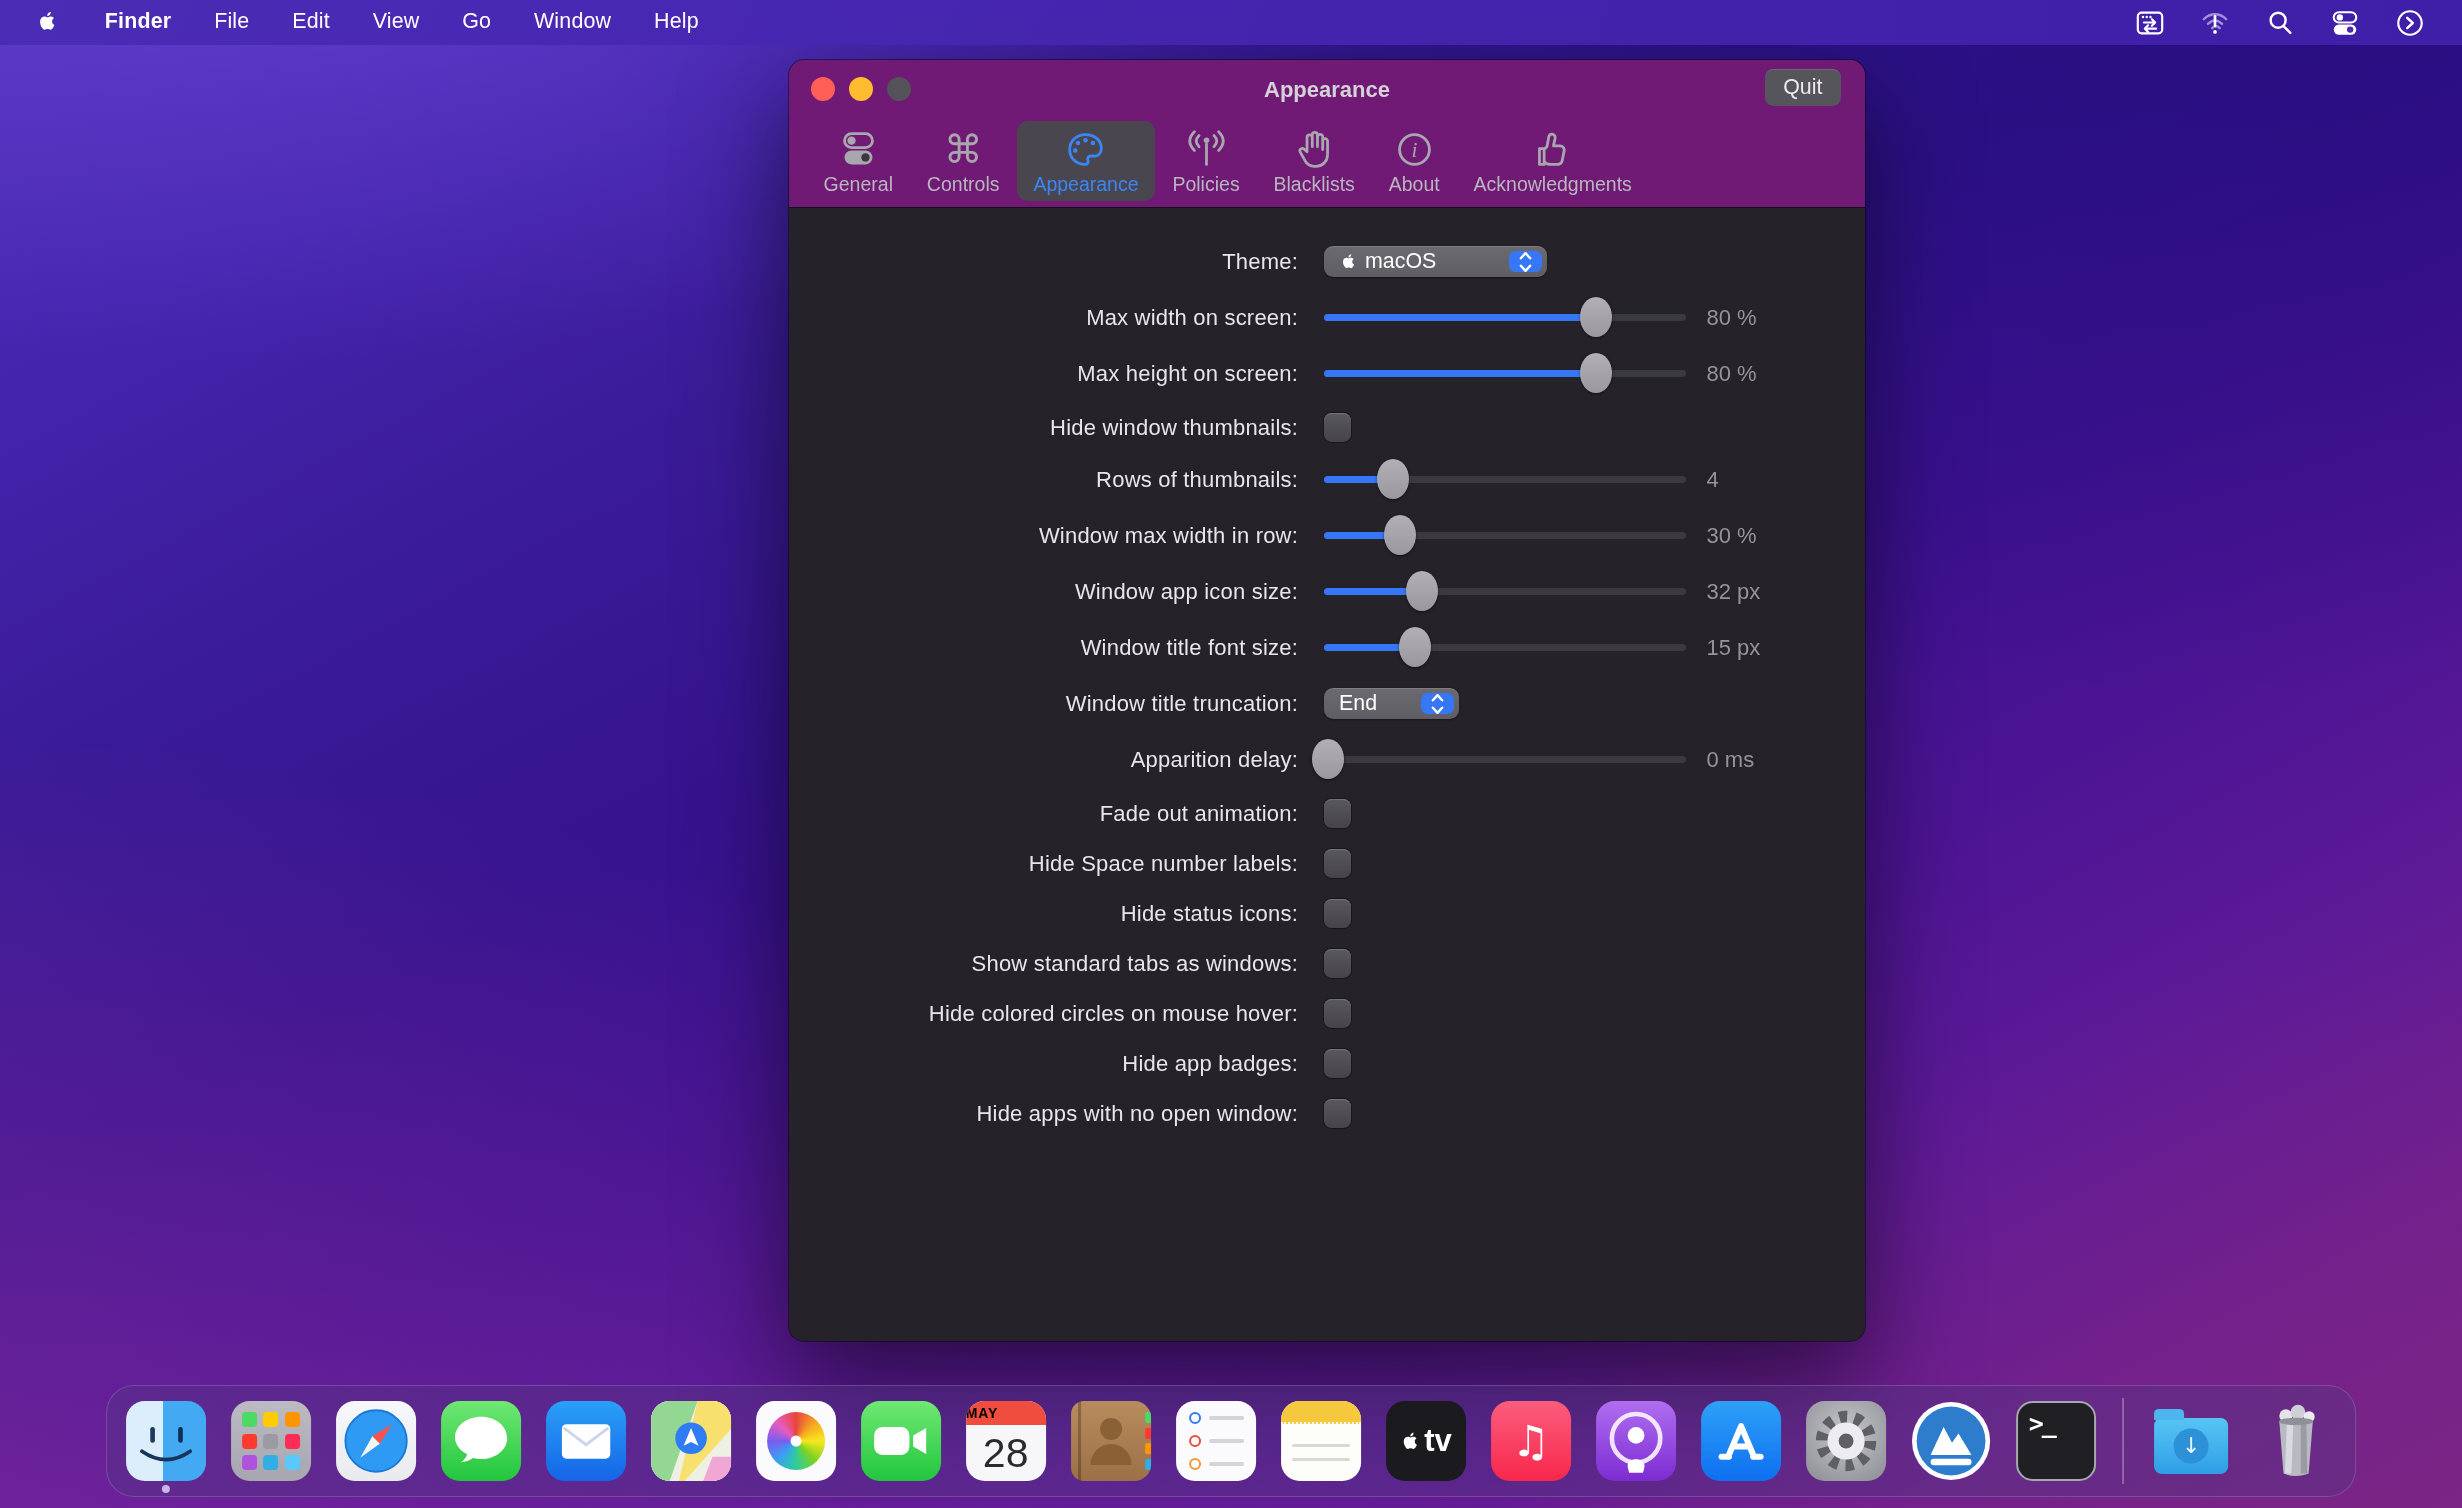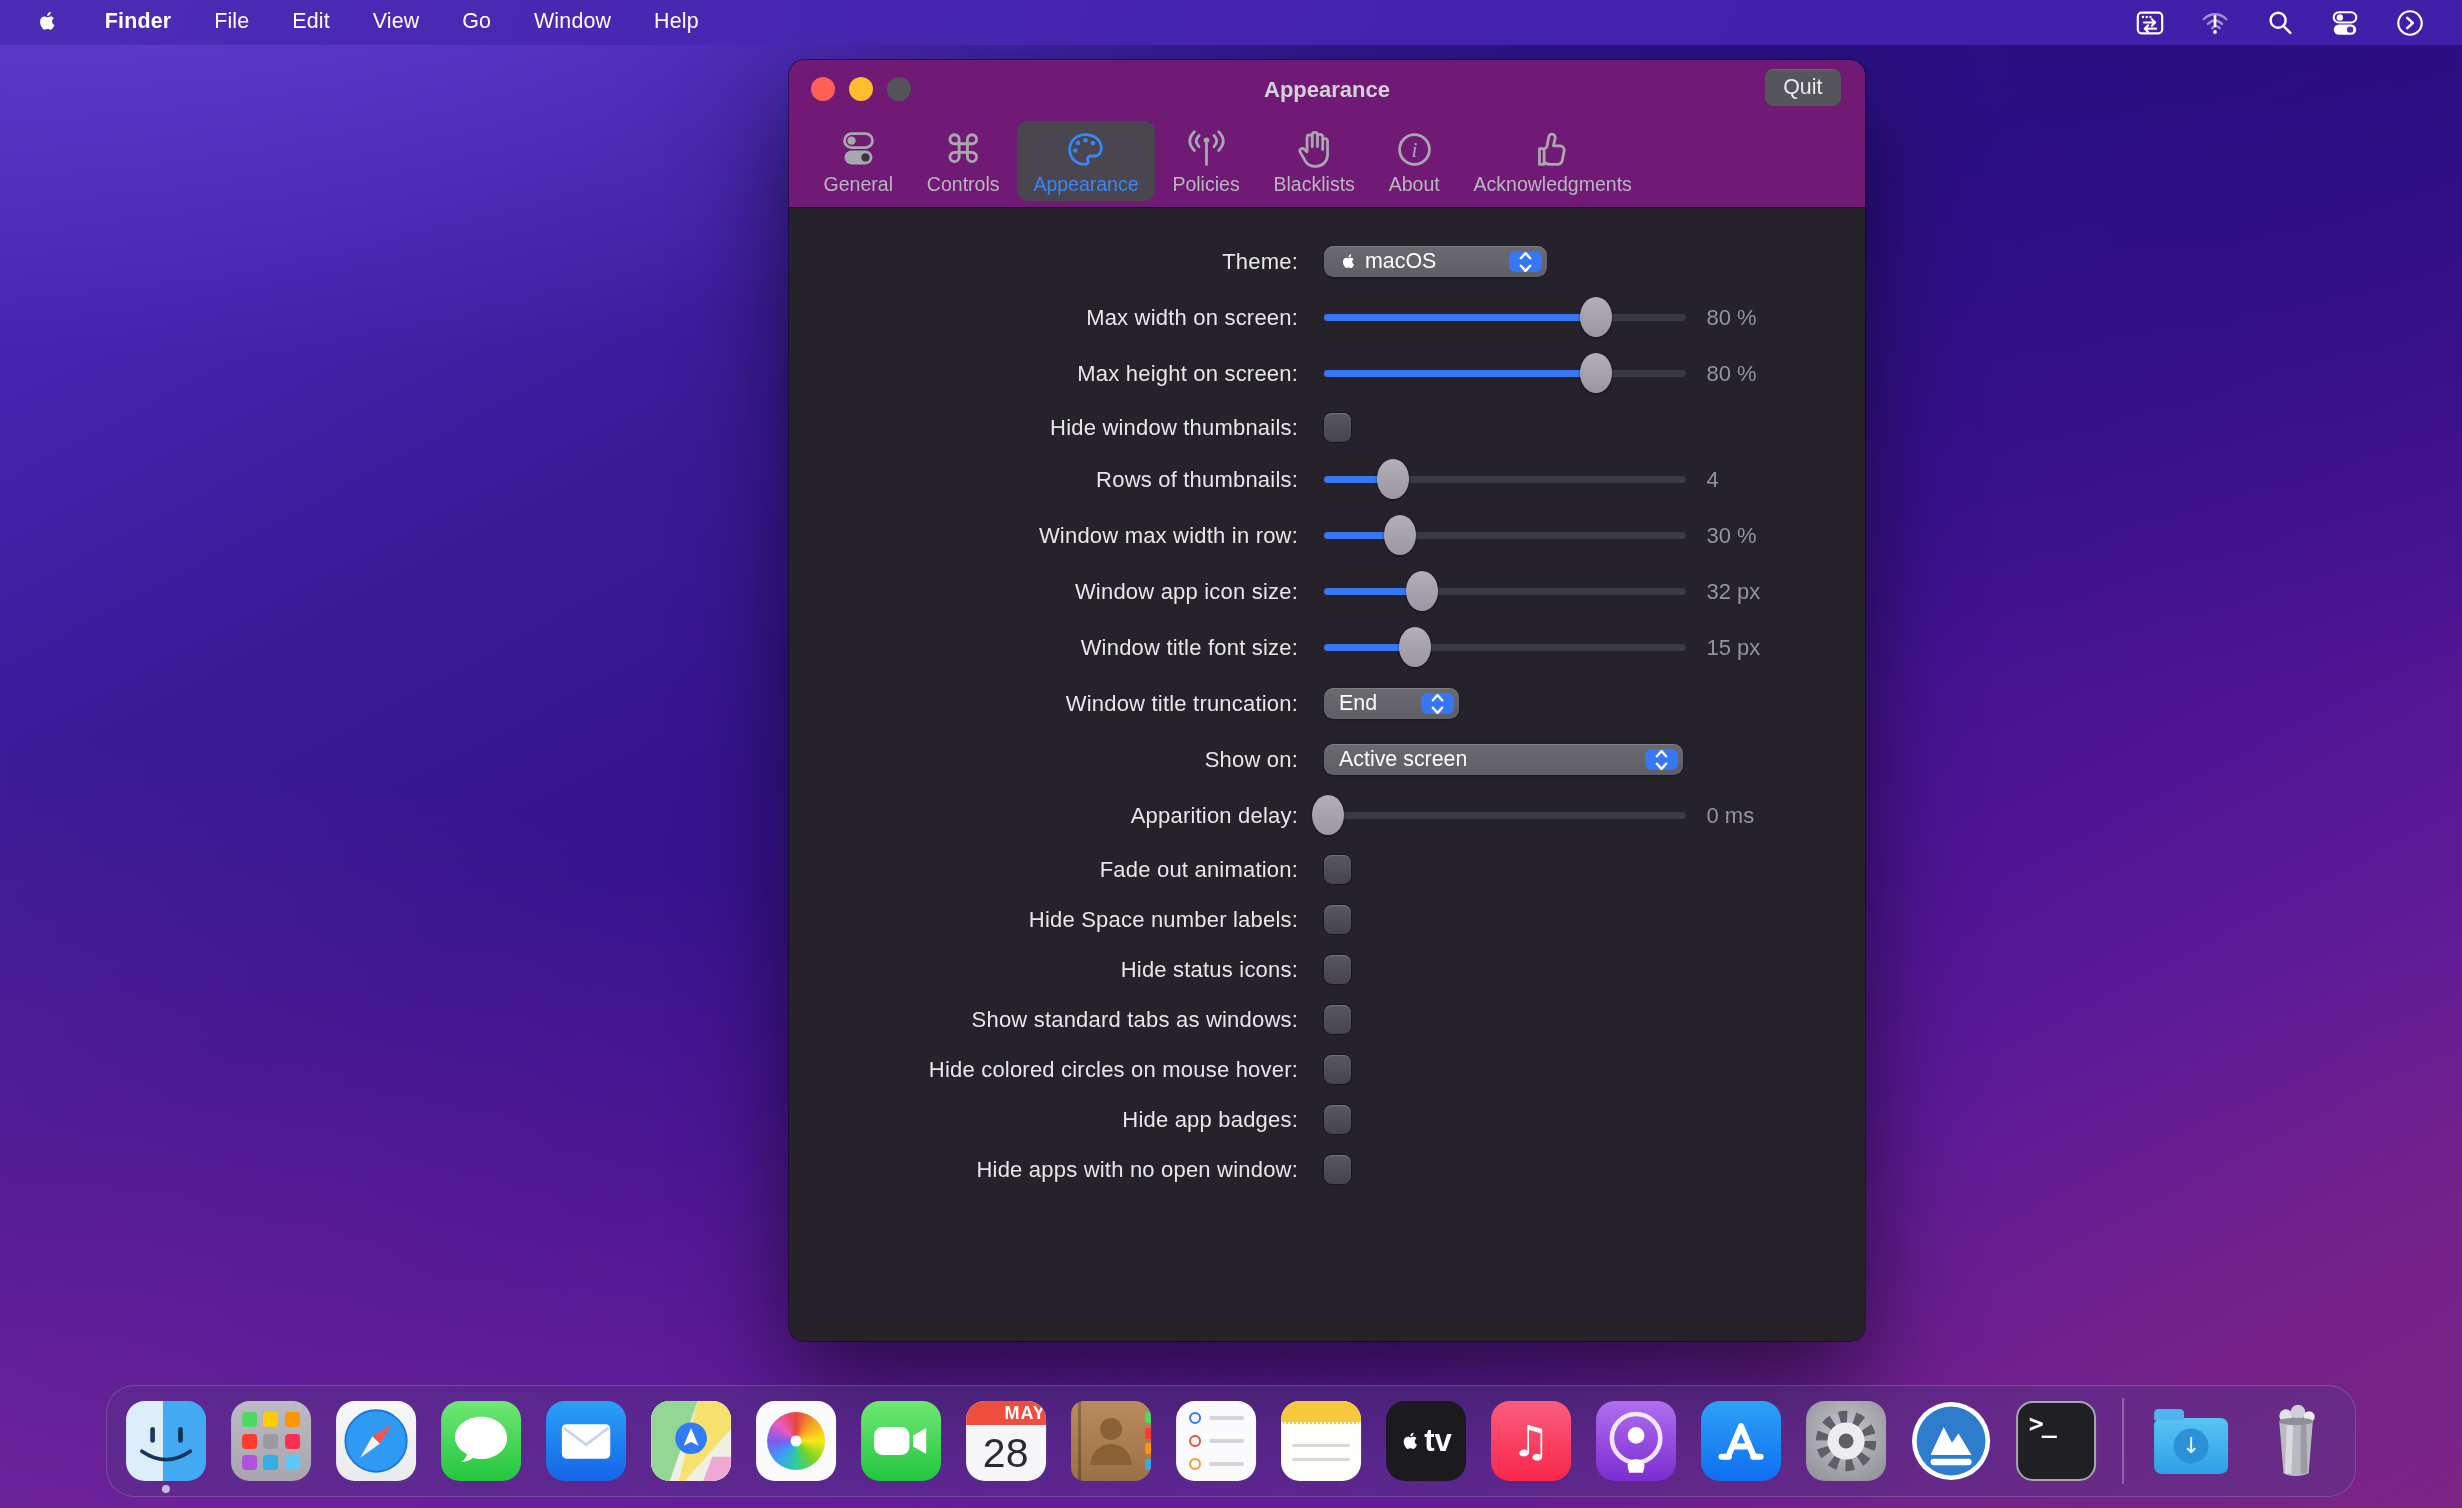--- a/index.html
+++ b/index.html
@@ -87,21 +87,21 @@
   .di-messages { background:linear-gradient(#6fe873,#22c63e); }
   .di-mail { background:linear-gradient(#2aa0f7,#1565e8); }
   .di-maps { background:#eef0e4; }
   .di-photos { background:#fbfbfd; display:flex; align-items:center; justify-content:center; }
   .photos-flower { width:58px; height:58px; border-radius:50%;
     background:conic-gradient(#e8453c,#f5a623,#f8e71c,#7ed321,#2ecc9a,#39a0f4,#7a5cf0,#e85cc0,#e8453c); position:relative; }
   .photos-flower::after { content:""; position:absolute; left:50%; top:50%; width:11px; height:11px; border-radius:50%;
     background:#fff; transform:translate(-50%,-50%); }
   .di-facetime { background:linear-gradient(#6fe873,#22c63e); }
   .di-calendar { background:#f7f7f9; display:flex; flex-direction:column; }
-  .cal-top { height:24px; background:#ef4e3e; color:#ffffff; font-size:18px; font-weight:bold; text-align:right; line-height:24px; letter-spacing:0.9px; }
+  .cal-top { height:24px; background:#ef4e3e; color:#000000; font-size:14px; font-weight:bold; text-align:left; line-height:24px; letter-spacing:0.9px; }
   .cal-day { flex:1; display:flex; align-items:center; justify-content:center; font-size:41px; font-weight:300; color:#2b2b2e; }
   .di-contacts { background:linear-gradient(#b98c5e,#9c7046); border-radius:13px 16.7px 16.7px 13px; }
   .di-contacts::before { content:""; position:absolute; left:7.4px; top:0; bottom:0; width:2.8px; background:rgba(0,0,0,.25); }
   .ct-head { position:absolute; left:50%; top:16.7px; transform:translateX(-50%); width:22px; height:22px; border-radius:50%; background:#8a6134; }
   .ct-body { position:absolute; left:50%; top:43px; transform:translateX(-50%); width:41px; height:20.5px; border-radius:20.5px 20.5px 0 0; background:#8a6134; }
   .ct-tabs { position:absolute; right:0; top:11px; bottom:11px; width:5.6px; display:flex; flex-direction:column; justify-content:space-between; }
   .ct-tabs span { height:11px; width:5.6px; border-radius:1.9px 0 0 1.9px; }
   .di-reminders { background:#fbfbfd; display:flex; flex-direction:column; justify-content:center; gap:11px; padding-left:13px; }
   .rem-row { display:flex; align-items:center; gap:8.4px; }
   .rem-dot { width:12px; height:12px; border-radius:50%; border:2.8px solid; }
@@ -373,33 +373,20 @@
         <span>End</span>
         <span class="dd-stepper">
               <svg width="15" height="26" viewBox="0 0 16 28">
                 <path d="M3 10 8 4.5 13 10M3 18 8 23.5 13 18" fill="none" stroke="#fff" stroke-width="2.6" stroke-linecap="round" stroke-linejoin="round"></path>
               </svg>
             </span>
       </span>
         </span>
     </div>
 
-    <div class="row">
-      <span class="row-label">Show on:</span>
-      <span class="row-control">
-          <span class="dropdown" style="width:359px">
-        <span>Active screen</span>
-        <span class="dd-stepper">
-              <svg width="15" height="26" viewBox="0 0 16 28">
-                <path d="M3 10 8 4.5 13 10M3 18 8 23.5 13 18" fill="none" stroke="#fff" stroke-width="2.6" stroke-linecap="round" stroke-linejoin="round"></path>
-              </svg>
-            </span>
-      </span>
-        </span>
-    </div>
 
     <div class="row">
       <span class="row-label">Apparition delay:</span>
       <span class="row-control">
           <span class="slider" style="--pct: 1%;">
             <span class="slider-fill"></span>
             <span class="slider-thumb"></span>
           </span>
       <span class="row-value">0 ms</span>
         </span>

